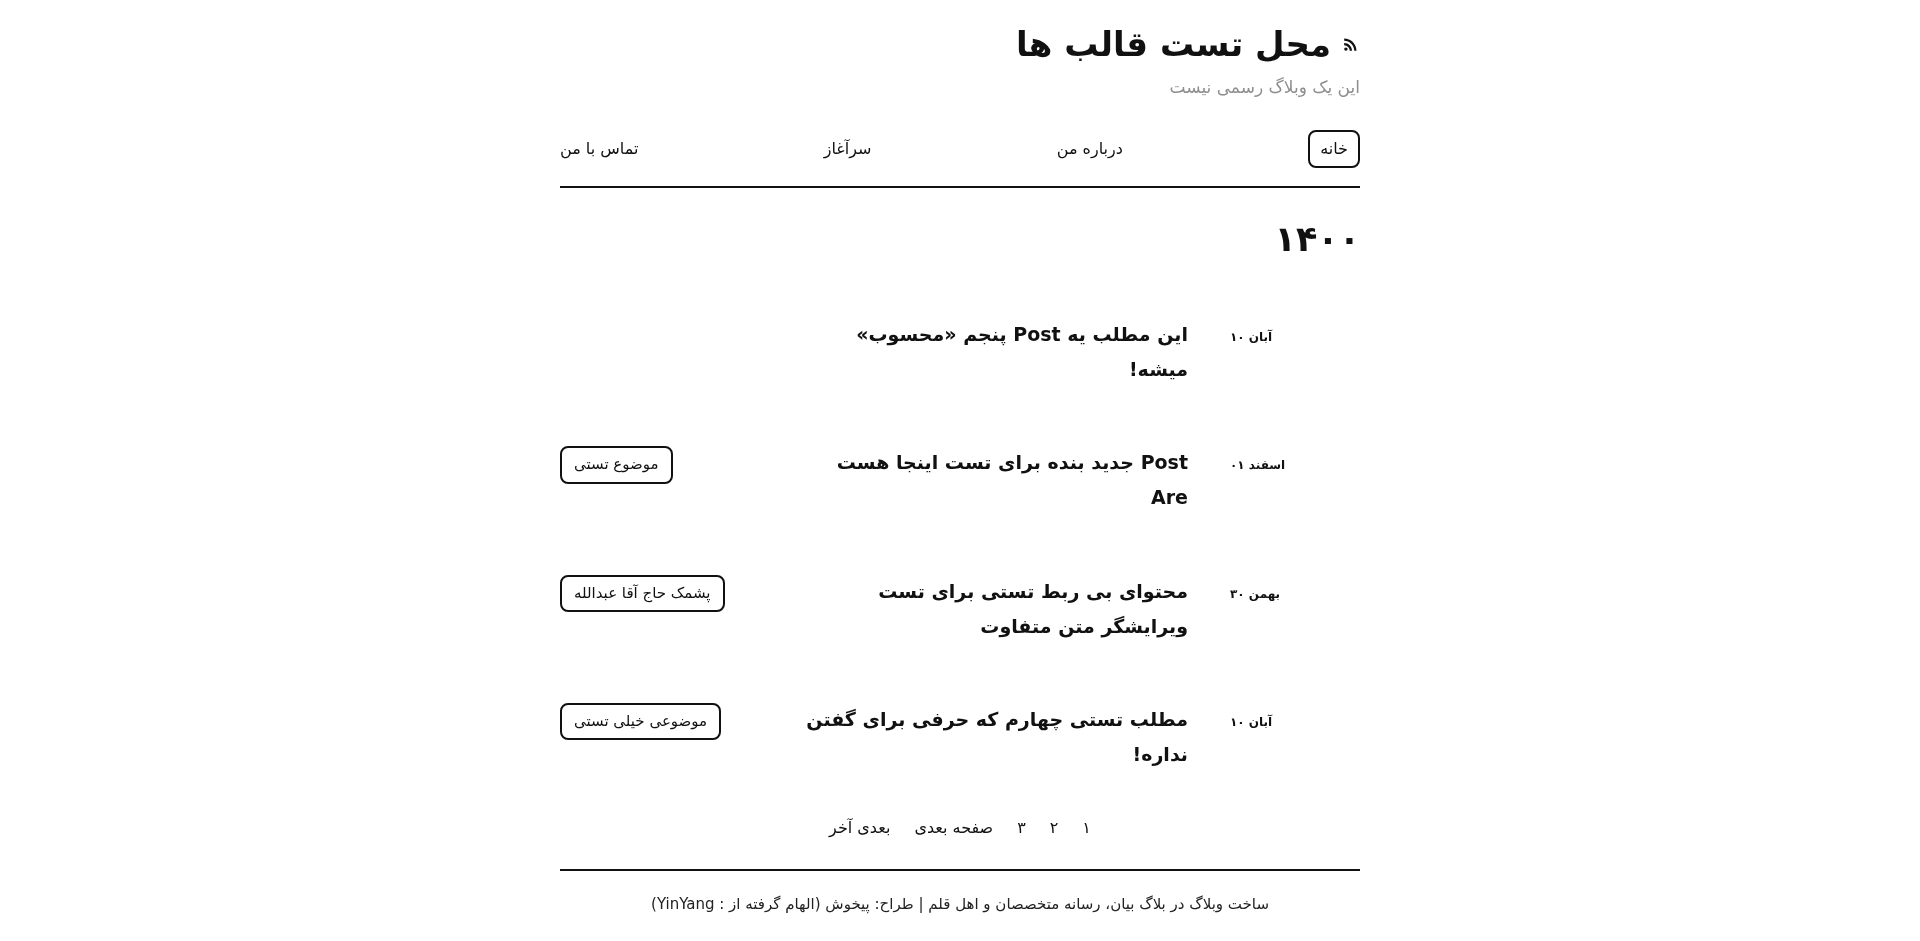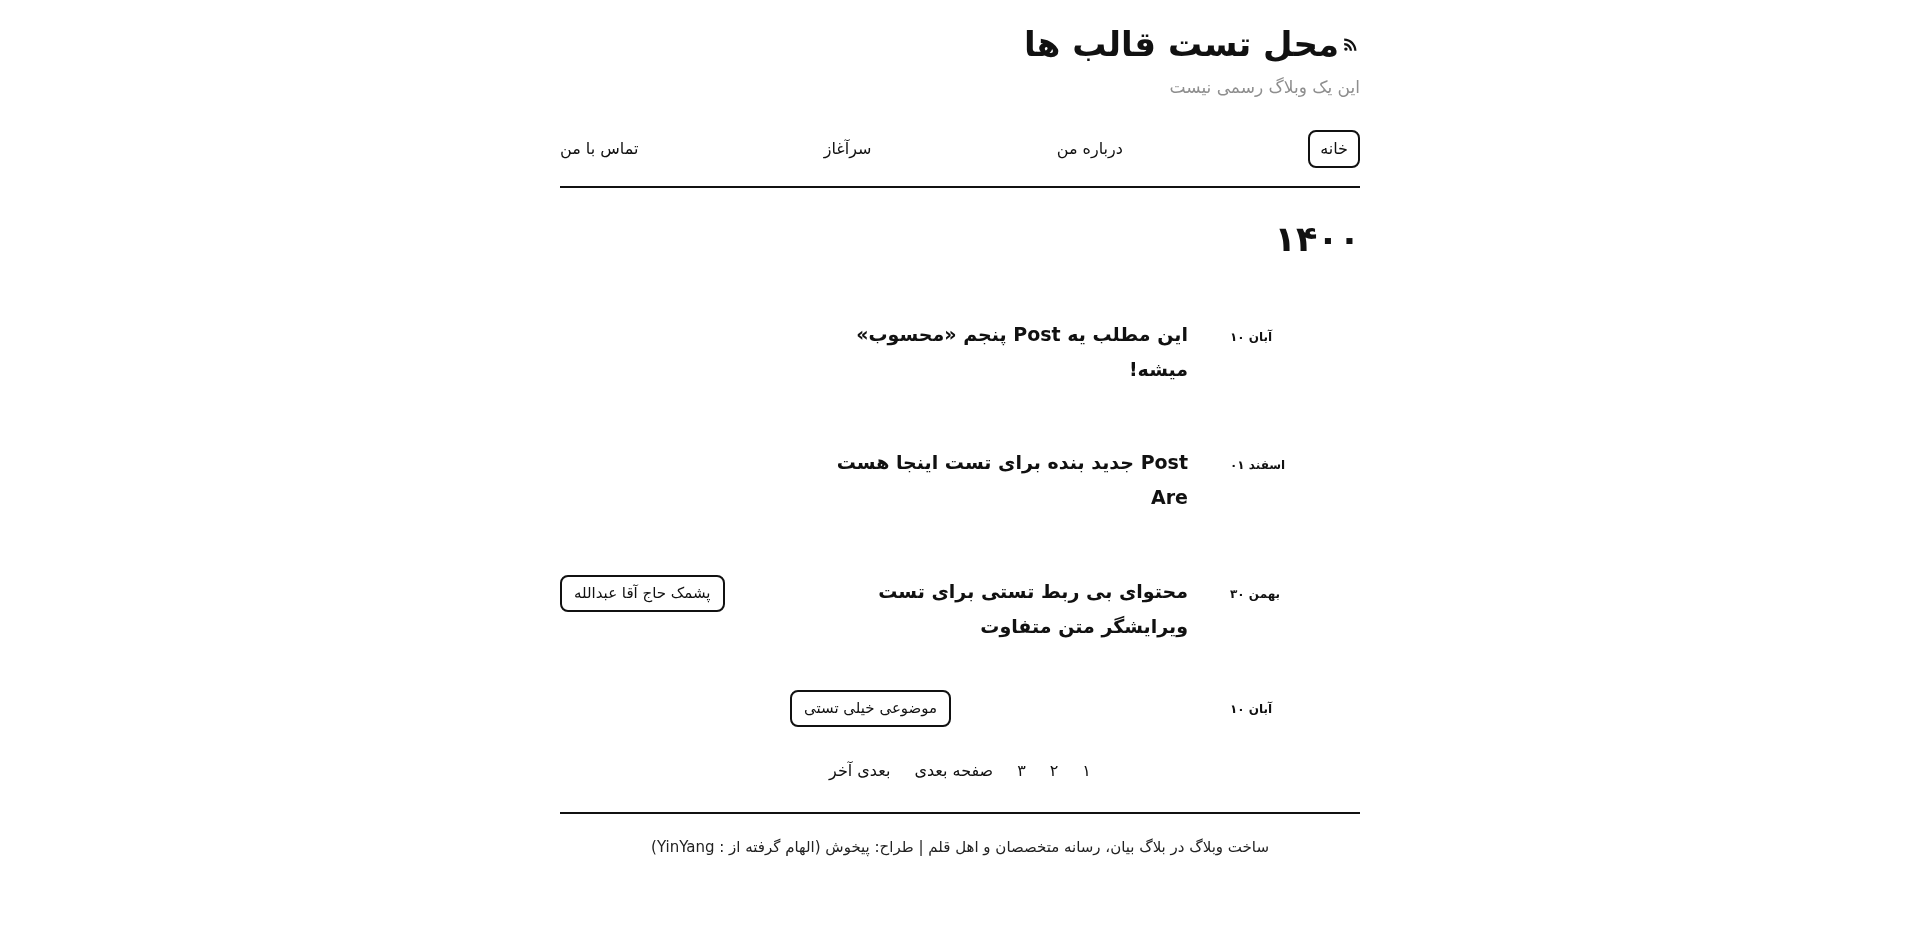--- a/index.html
+++ b/index.html
@@ -13,21 +13,21 @@
   body{
     width:1920px;height:941px;
     background:var(--c-background);
     color:var(--c-text);
     font-family:"DejaVu Sans",sans-serif;
     overflow:hidden;
   }
   .container{width:800px;margin:0 auto;padding-top:24px;}
 
   
-  .title-row{display:flex;align-items:center;justify-content:flex-start;gap:2px;}
+  .title-row{display:flex;align-items:center;justify-content:flex-start;gap:10px;}
   .rss-link{display:inline-flex;color:var(--c-text);text-decoration:none;}
   .rss-link svg{width:19px;height:19px;fill:currentColor;}
   h1.blog-title{margin:0;font-size:34px;font-weight:800;letter-spacing:0;}
   .subtitle{margin:13px 0 2px;font-size:17px;color:var(--c-muted);}
 
   
   nav.main-nav{display:flex;justify-content:space-between;align-items:center;margin-top:33px;}
   .nav-link{font-size:16px;color:var(--c-text);text-decoration:none;line-height:1;}
   .nav-link.active{border:2px solid var(--c-border);border-radius:8px;padding:9px 10px;}
   hr.rule{border:0;border-top:2px solid var(--c-border);margin:18px 0 0;}
@@ -98,32 +98,36 @@
 
     <div class="post-row">
       <div class="cell-date">۱۰ آبان</div>
       <h3 class="cell-title"><a href="#">این مطلب یه Post پنجم «محسوب» میشه!</a></h3>
       <div class="cell-tag"></div>
     </div>
 
     <div class="post-row">
       <div class="cell-date">۰۱ اسفند</div>
       <h3 class="cell-title"><a href="#">Post جدید بنده برای تست اینجا هست Are</a></h3>
+      <div class="cell-tag">
+        <a href="#" class="tag">موضوع تستی</a>
+      </div>
     </div>
 
     <div class="post-row">
       <div class="cell-date">۳۰ بهمن</div>
       <h3 class="cell-title"><a href="#">محتوای بی ربط تستی برای تست ویرایشگر متن متفاوت</a></h3>
       <div class="cell-tag">
         <a href="#" class="tag">پشمک حاج آقا عبدالله</a>
       </div>
     </div>
 
     <div class="post-row">
       <div class="cell-date">۱۰ آبان</div>
+      <h3 class="cell-title"><a href="#">مطلب تستی چهارم که حرفی برای گفتن نداره!</a></h3>
       <div class="cell-tag">
         <a href="#" class="tag">موضوعی خیلی تستی</a>
       </div>
     </div>
 
     <div class="pagination">
       <a href="#">۱</a>
       <a href="#">۲</a>
       <a href="#">۳</a>
       <a href="#">صفحه بعدی</a>

